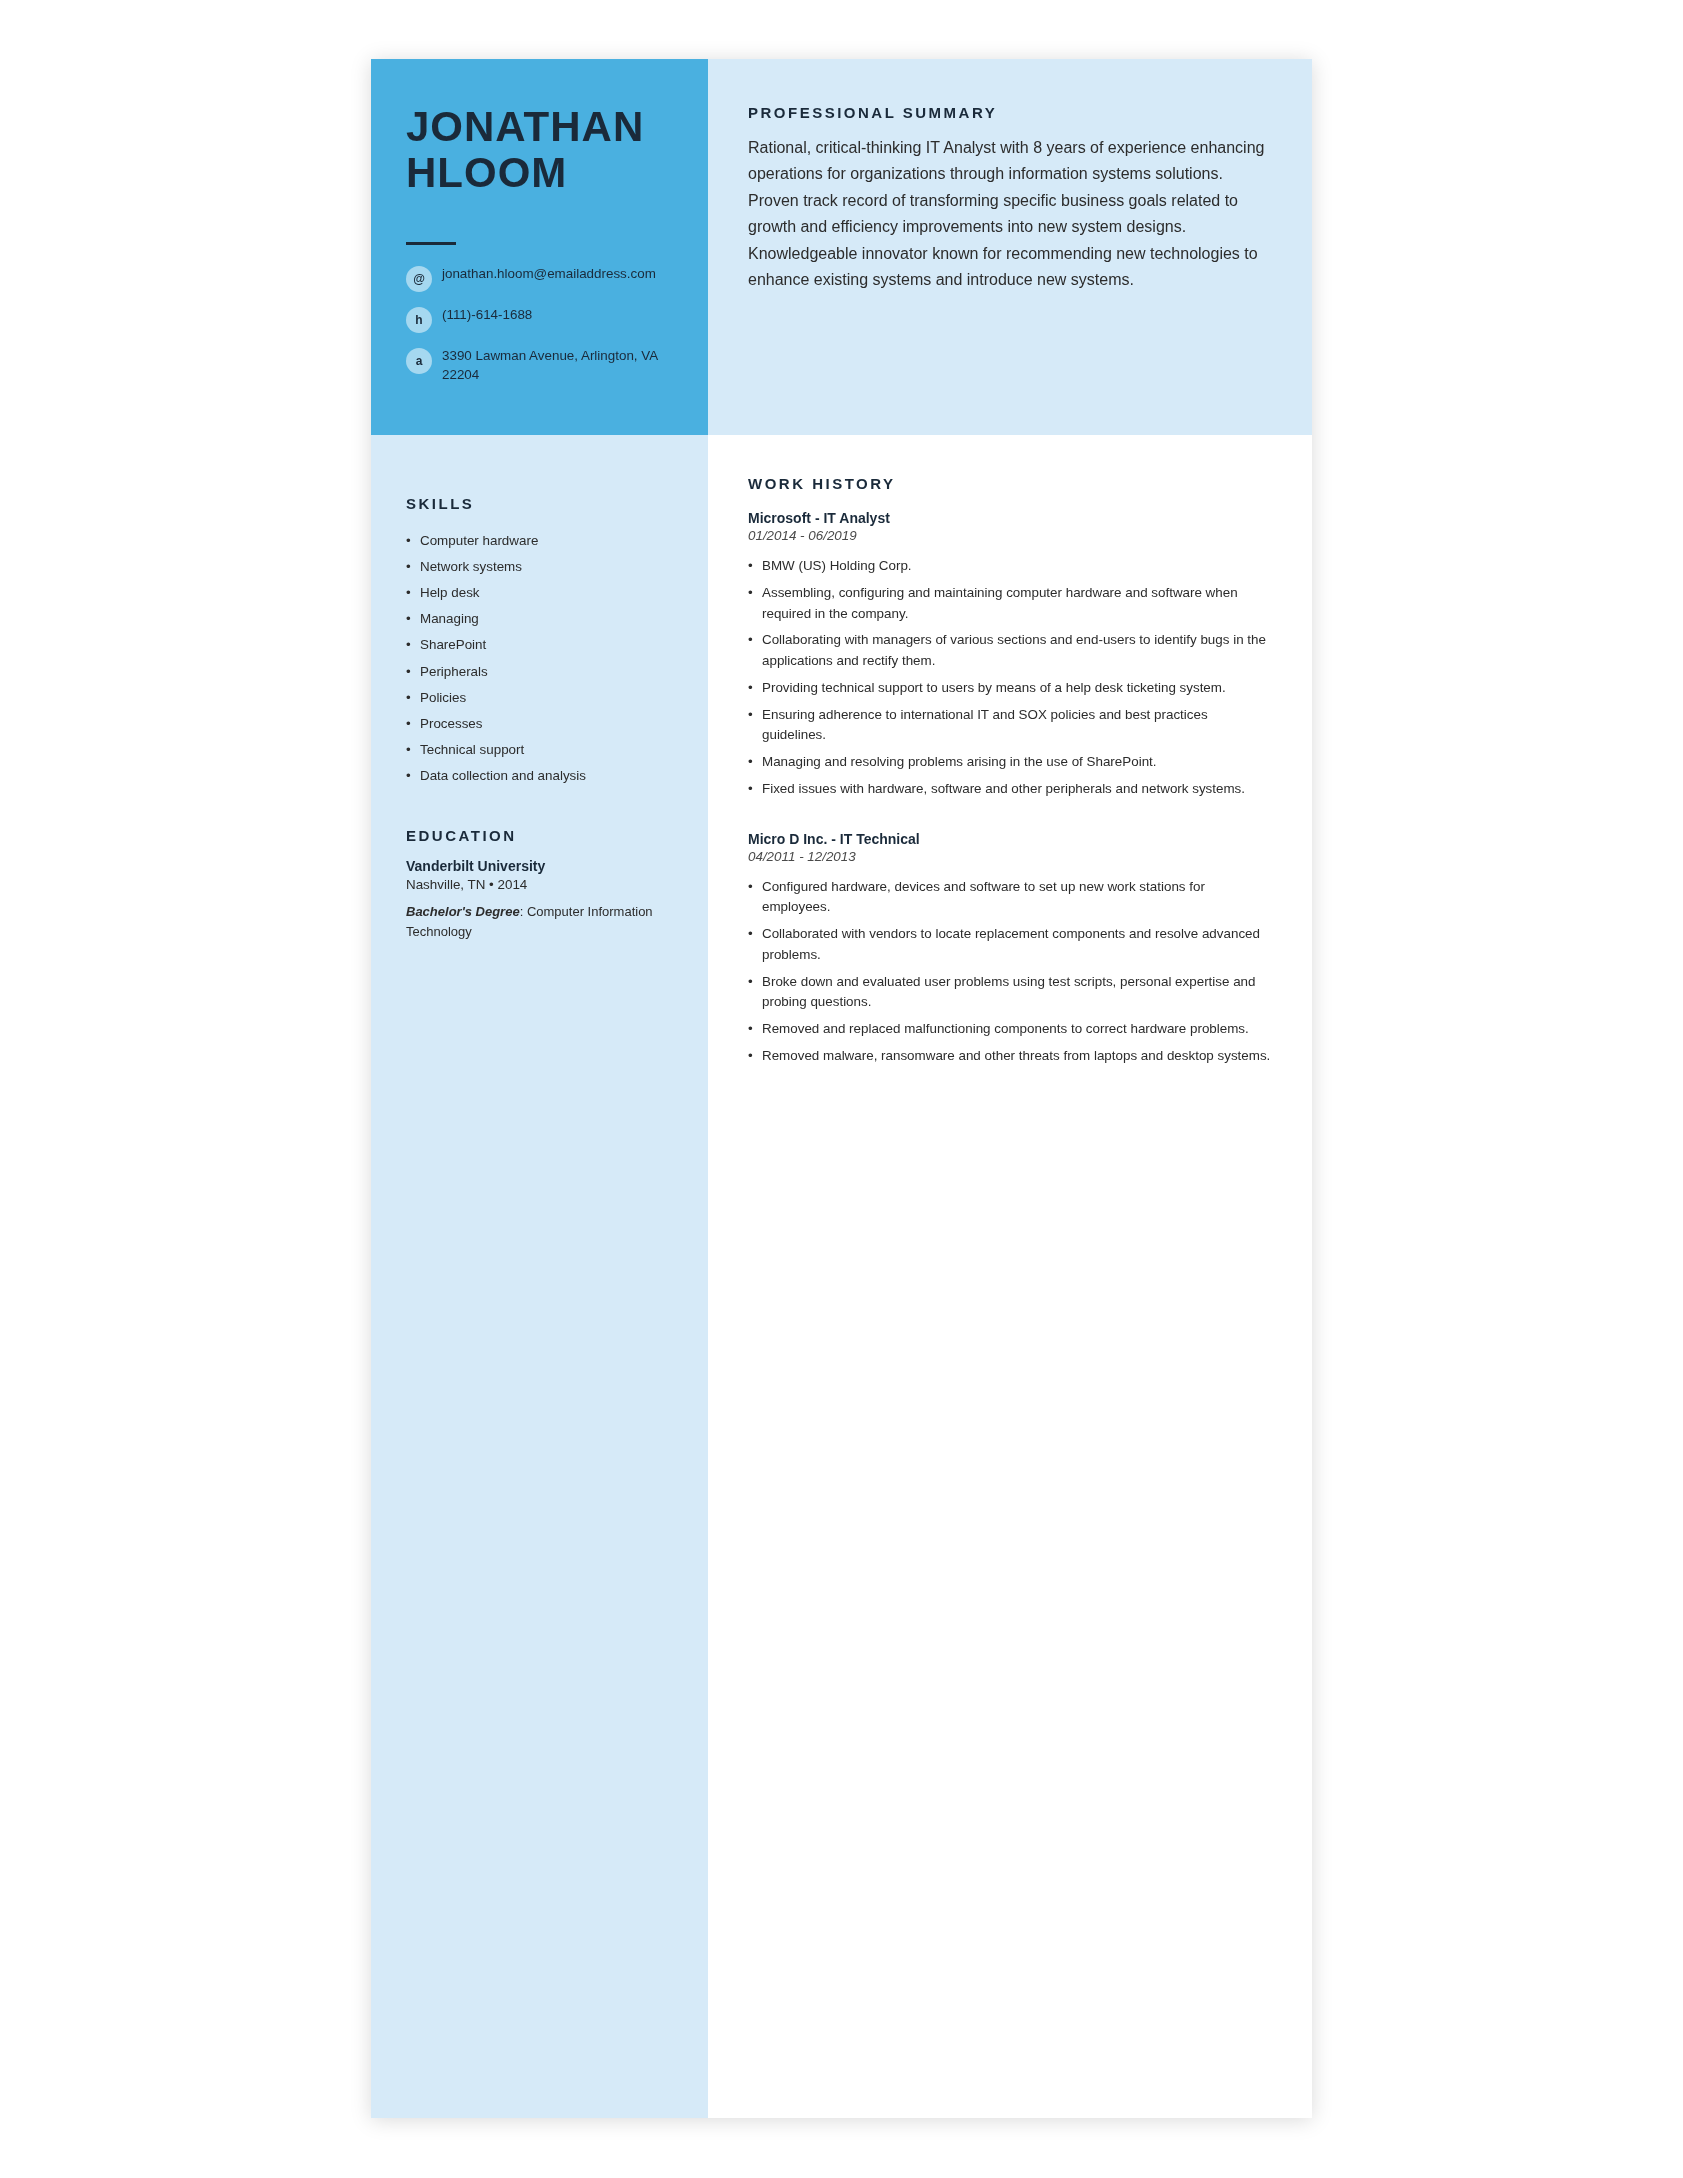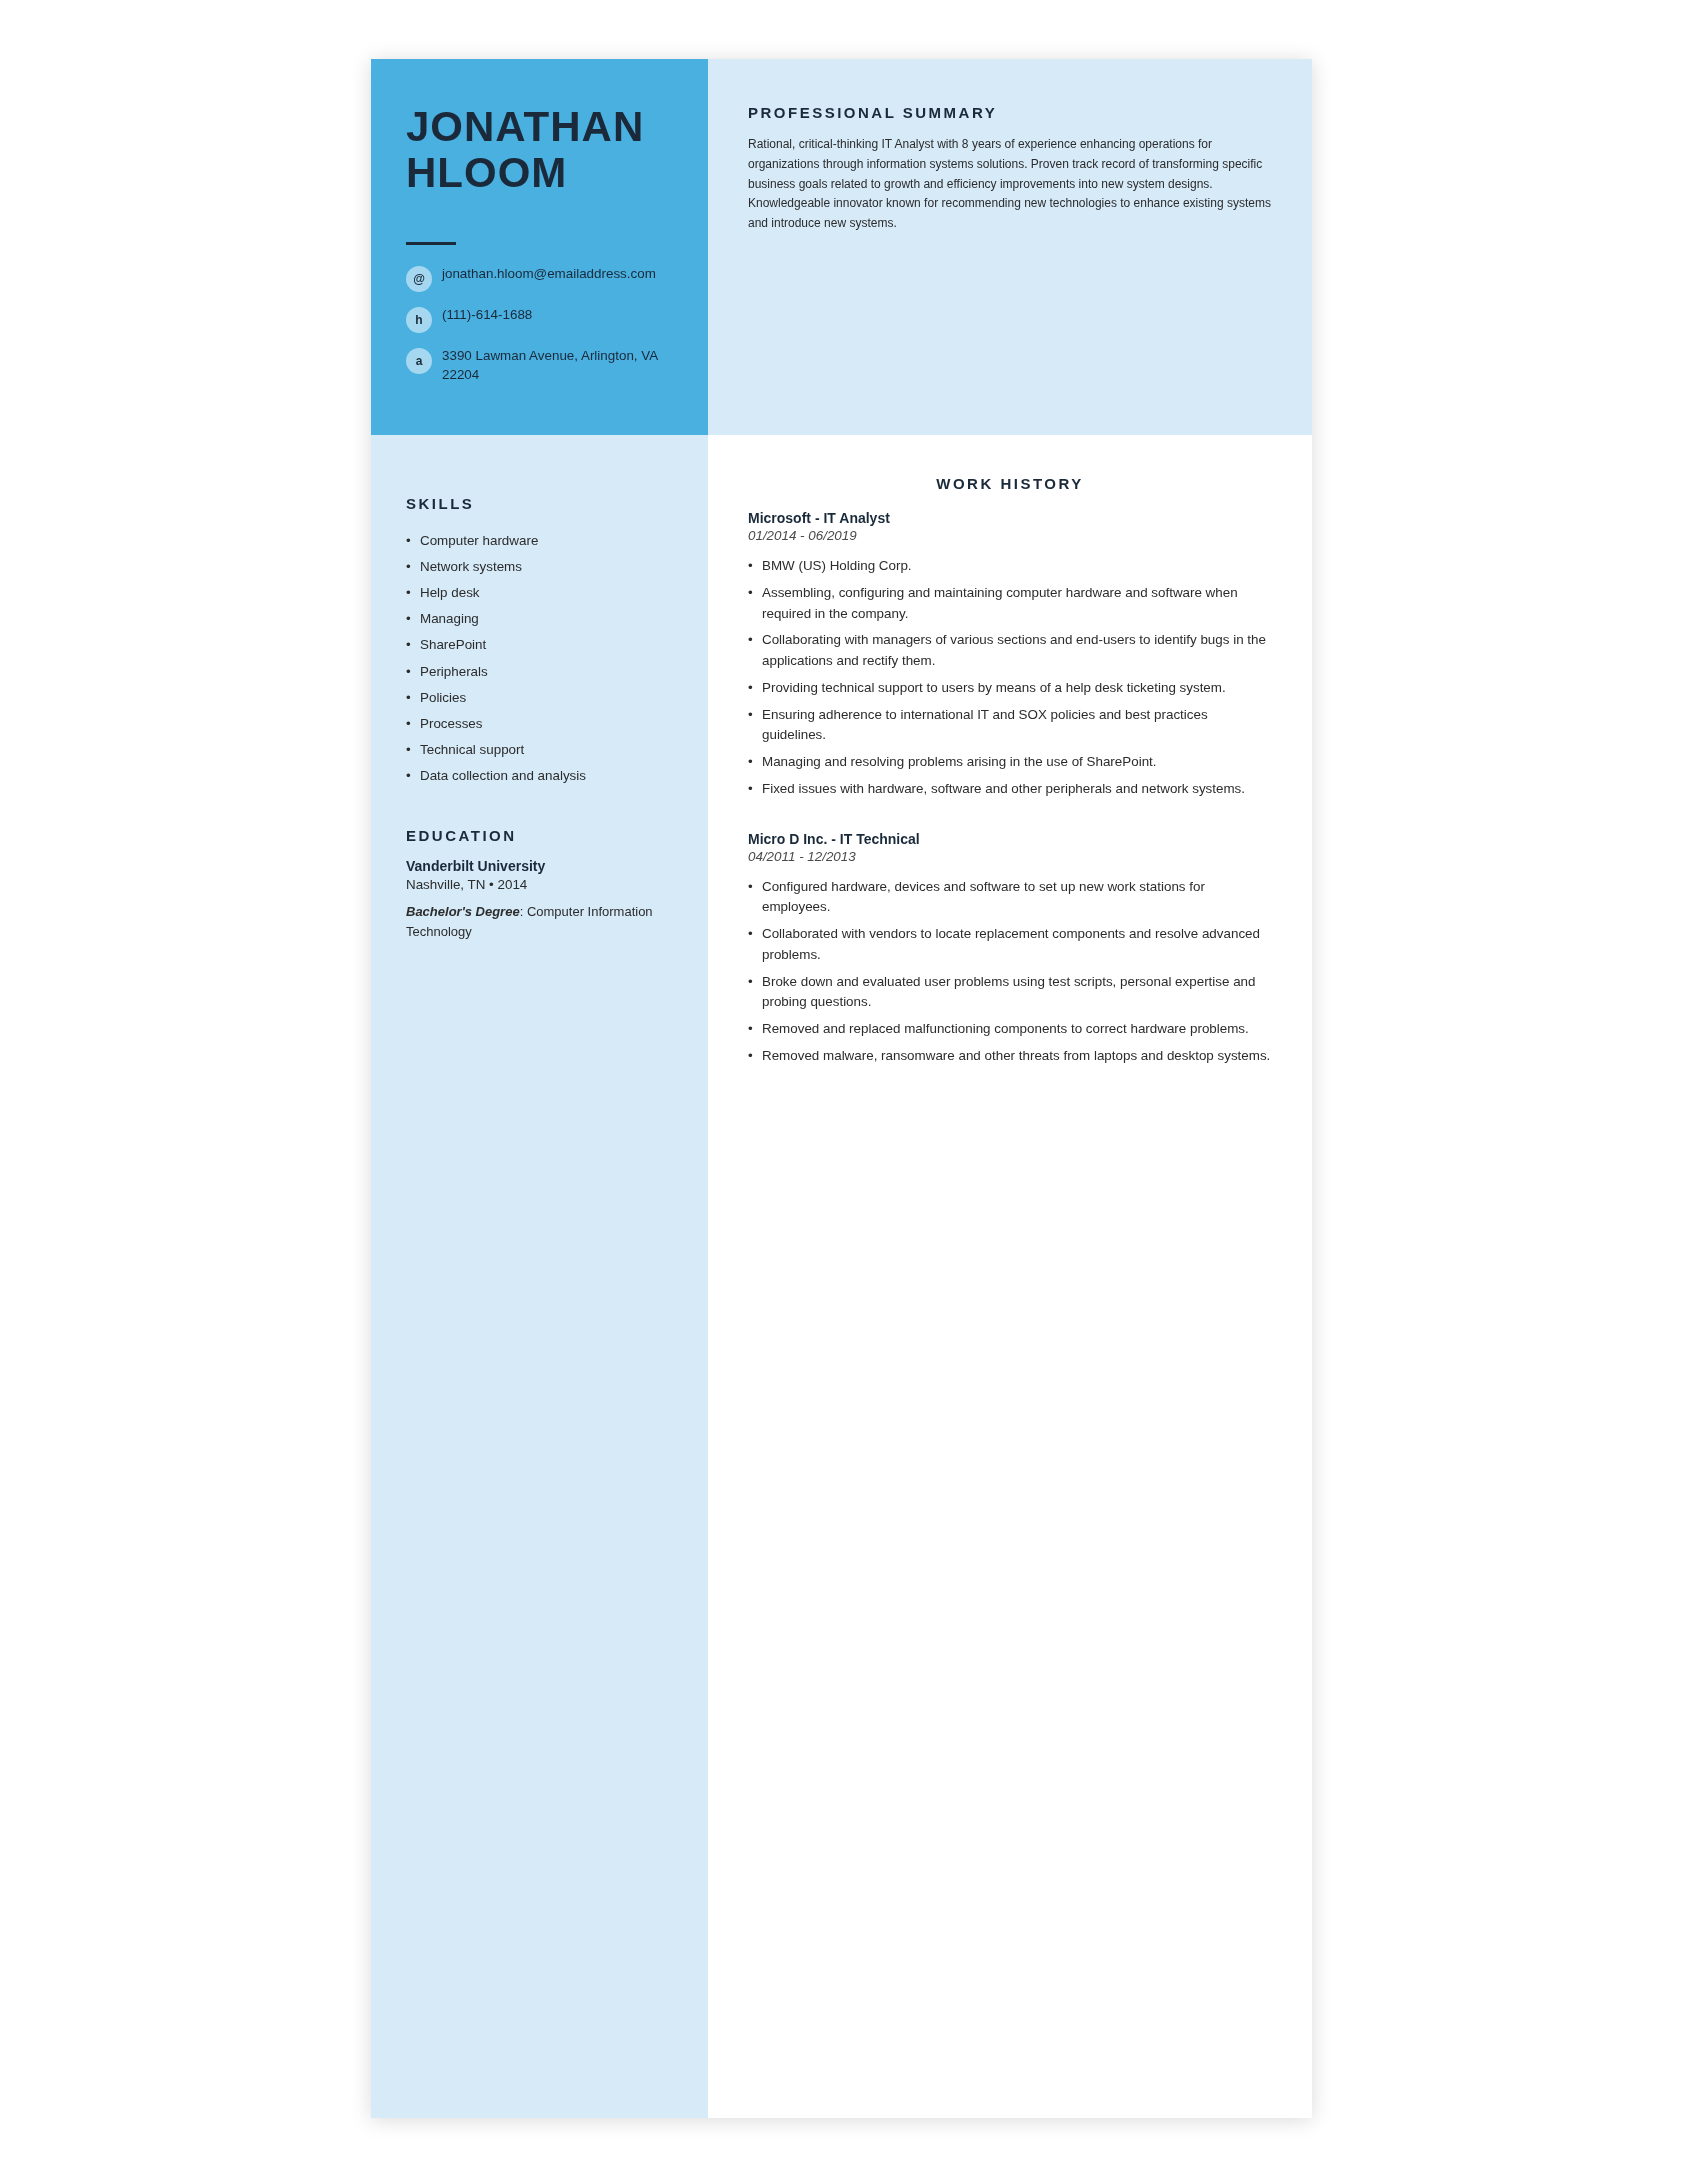--- a/index.html
+++ b/index.html
@@ -107,21 +107,21 @@
     .section-title {
       font-size: 15px;
       font-weight: 700;
       letter-spacing: 2.5px;
       text-transform: uppercase;
       color: #1a2a3a;
       margin-bottom: 14px;
     }
 
     .summary-text {
-      font-size: 12px;
+      font-size: 16px;
       color: #2c2c2c;
       line-height: 1.65;
     }
 
     
     .bottom-section {
       display: flex;
       flex: 1;
     }
 
@@ -201,21 +201,20 @@
       font-weight: 700;
     }
 
     .work-title {
       font-size: 15px;
       font-weight: 700;
       letter-spacing: 2.5px;
       text-transform: uppercase;
       color: #1a2a3a;
       margin-bottom: 18px;
-      text-align: center;
     }
 
     .job {
       margin-bottom: 28px;
     }
 
     .job-header {
       font-size: 14px;
       font-weight: 700;
       color: #1a2a3a;

